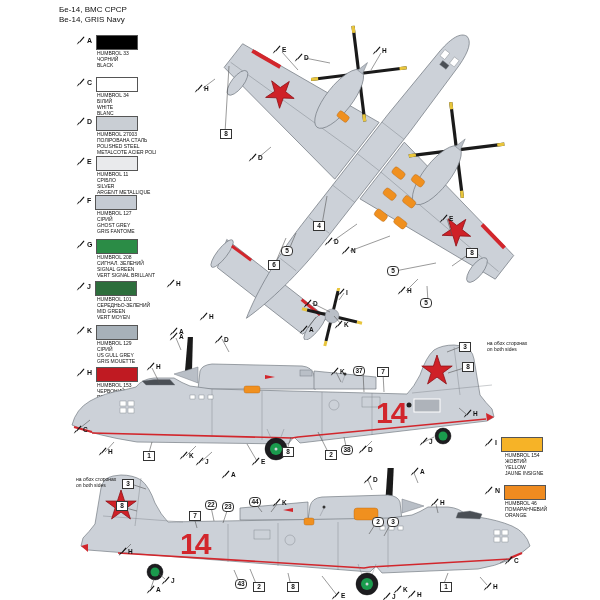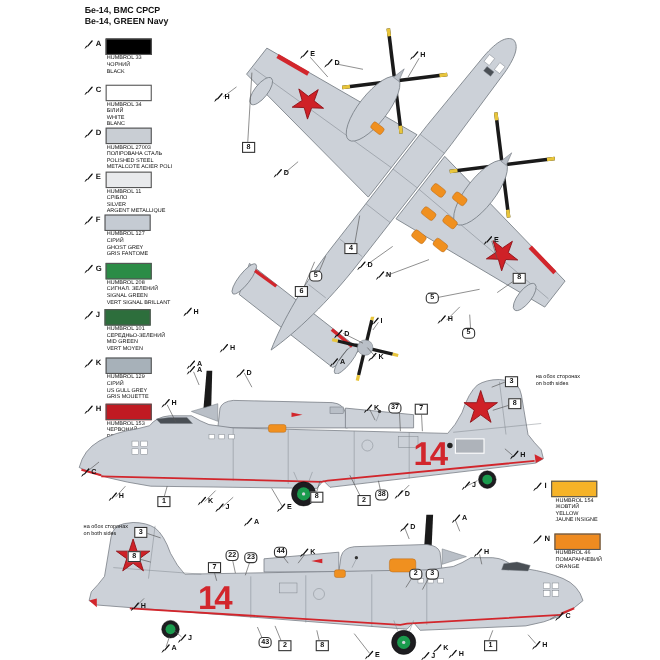--- a/index.html
+++ b/index.html
@@ -1,19 +1,19 @@
 <!DOCTYPE html>
 <html style="--af: #ccd1d8; --ol: #767c84; --red: #d2262c; --star: #cf2127; --grn: #1a9b4d; --org: #f0901f; --yel: #e8c53c; --blk: #1a1a1a;"><head>
 <meta charset="utf-8">
 <style>
   html,body{margin:0;padding:0;background:#fff;}
   #sheet{position:relative;width:600px;height:600px;background:#fff;overflow:hidden;
          font-family:"Liberation Sans",sans-serif;}
   
-  #title{position:absolute;left:77px;top:5px;font-size:8px;font-weight:bold;line-height:1.25;color:#111;}
+  #title{position:absolute;left:59px;top:5px;font-size:8px;font-weight:normal;line-height:1.25;color:#111;}
   
   .legend-entry{position:absolute;width:86px;}
   .lg-head{display:flex;align-items:flex-start;gap:2px;}
   .lg-letter{font-size:7px;font-weight:bold;color:#111;margin-top:2px;}
   .swatch{width:40px;height:13px;border:0.8px solid #555;margin-left:2px;}
   .lg-lines{margin-left:21px;margin-top:1px;font-size:5px;line-height:1.18;color:#111;letter-spacing:0;}
   .brush{flex:0 0 auto;margin-top:1px;}
   
   .co-box{position:absolute;min-width:7px;height:8px;line-height:8px;padding:0 1.5px;text-align:center;
           background:#fff;border:0.9px solid #333;font-size:6.5px;font-weight:bold;color:#111;z-index:6;}
@@ -41,21 +41,21 @@
   .orange-part{fill:var(--org);stroke:#b06312;stroke-width:0.4;}
   .leader{stroke:#555;stroke-width:0.6;}
 </style>
 </head>
 <body>
 
 <div id="sheet">
 
   <div id="title">
     <div>Бе-14, ВМС СРСР</div>
-    <div>Be-14, GREEN Navy</div>
+    <div>Be-14, GRIS Navy</div>
   </div>
 
   <svg class="view" id="view-top" style="left:158px;top:0;" width="420" height="340" viewBox="0 0 420 340">
     <defs>
       <polygon id="star5" class="star" points="0,-10 -2.24,-3.09 -9.51,-3.09 -3.63,1.18 -5.88,8.09 0,3.82 5.88,8.09 3.63,1.18 9.51,-3.09 2.24,-3.09"></polygon>
     </defs>
     <g transform="translate(198,178) rotate(38)">
 
       <polygon class="af" points="-64,128 64,128 54,156 -54,156"></polygon>
       <ellipse class="af" cx="-59" cy="142" rx="5" ry="17"></ellipse>

